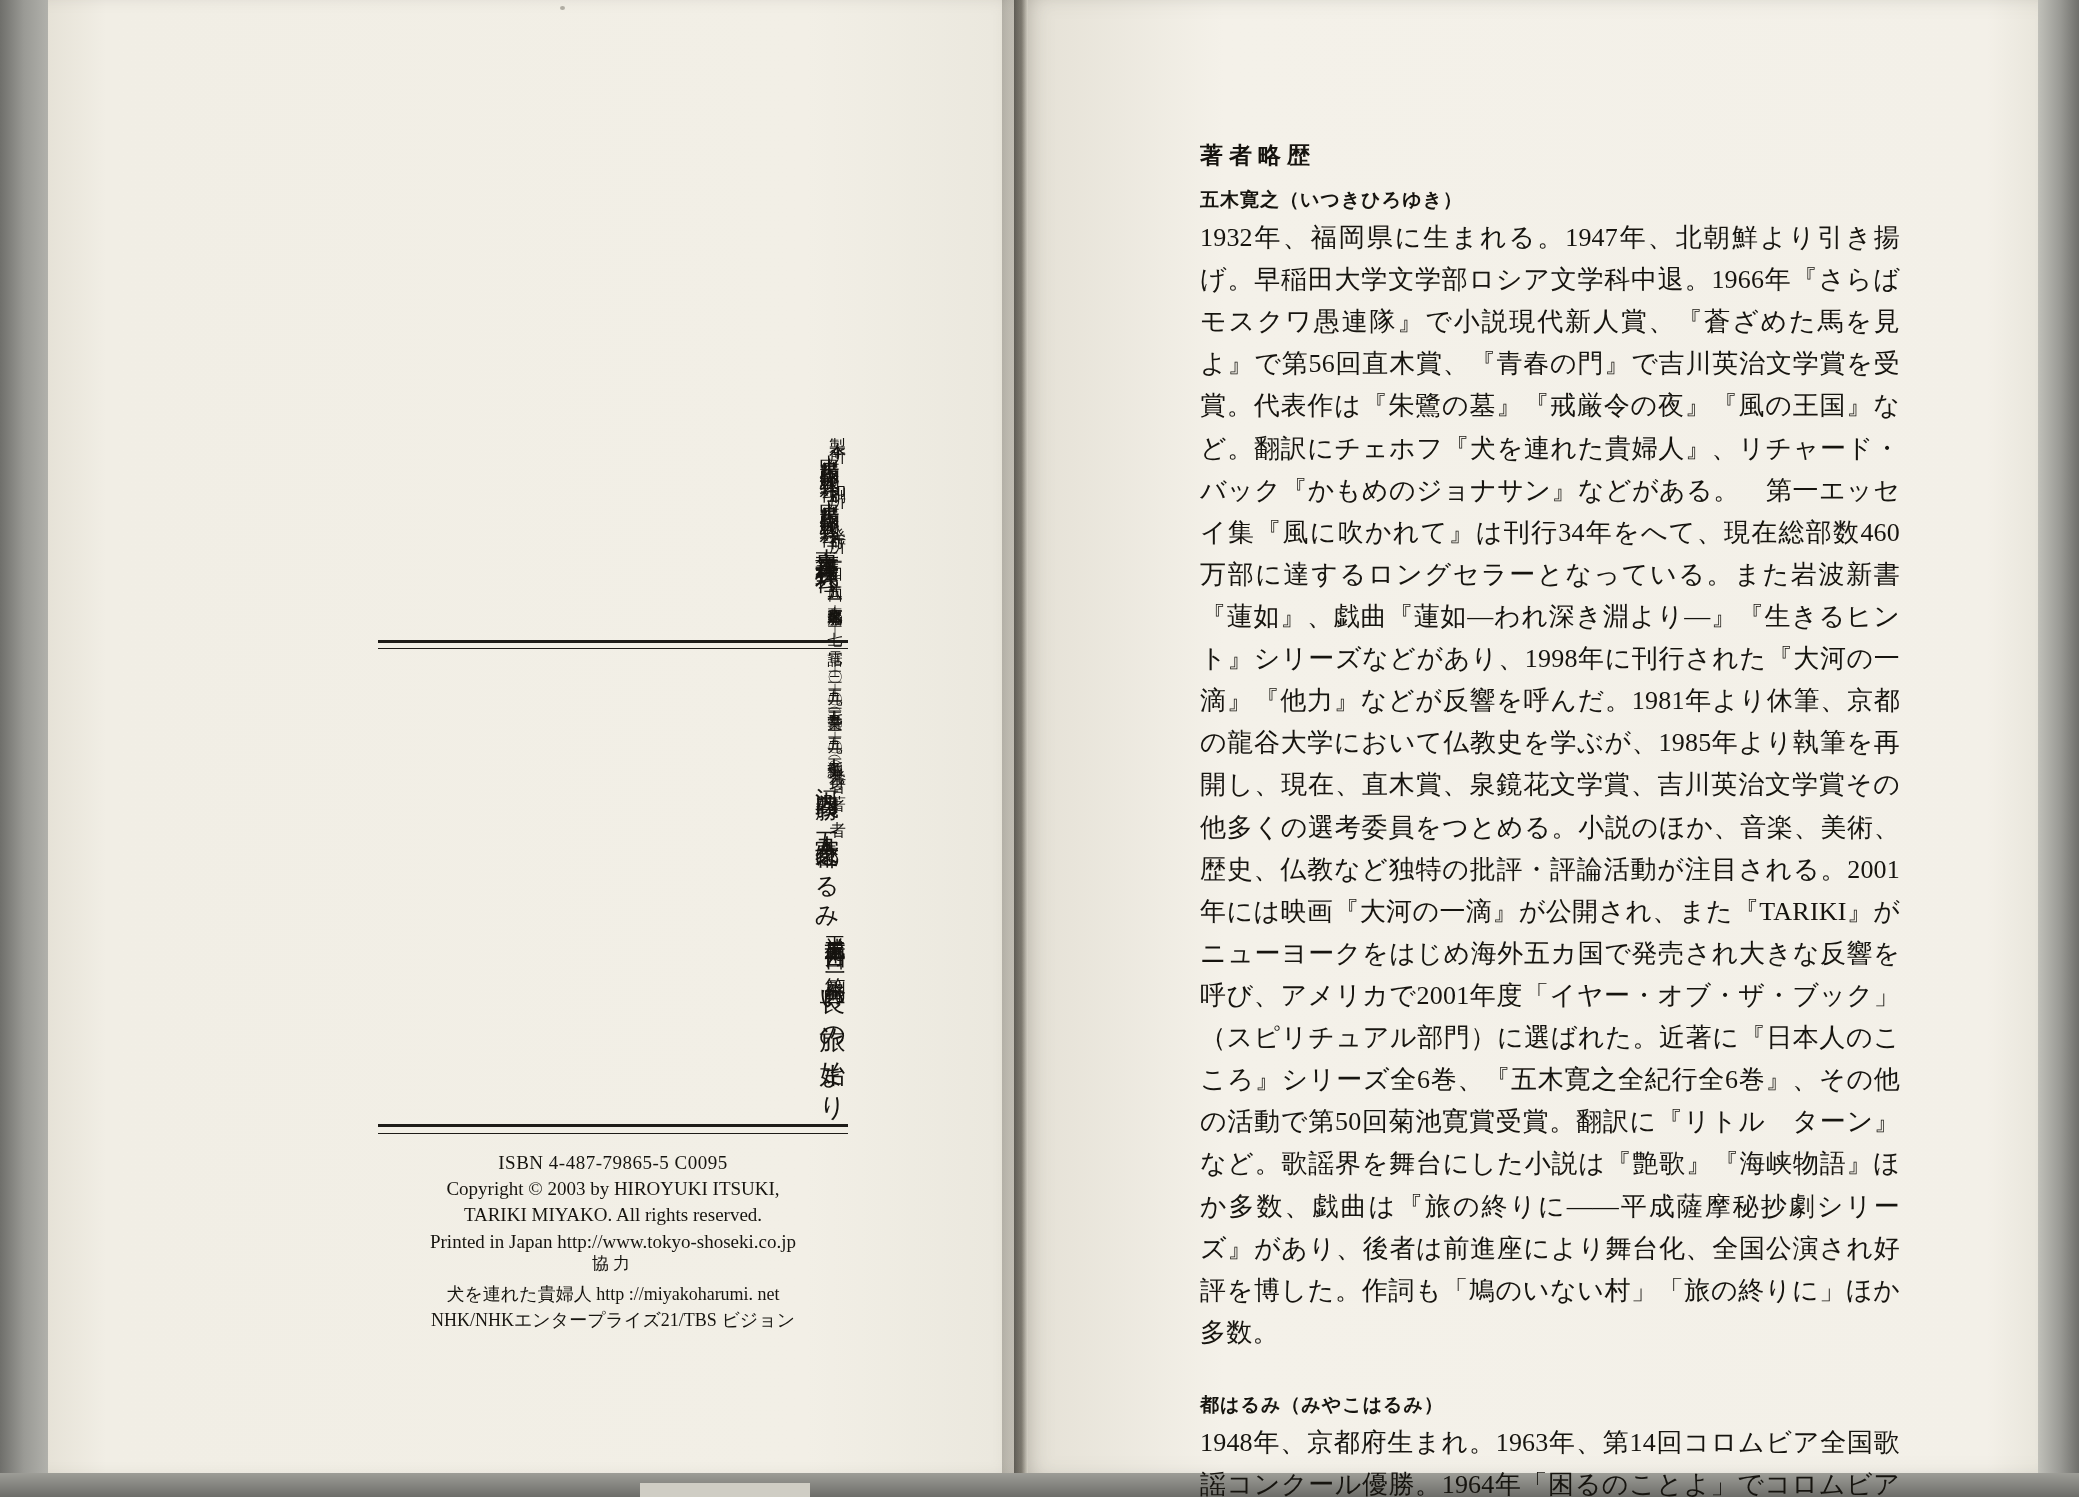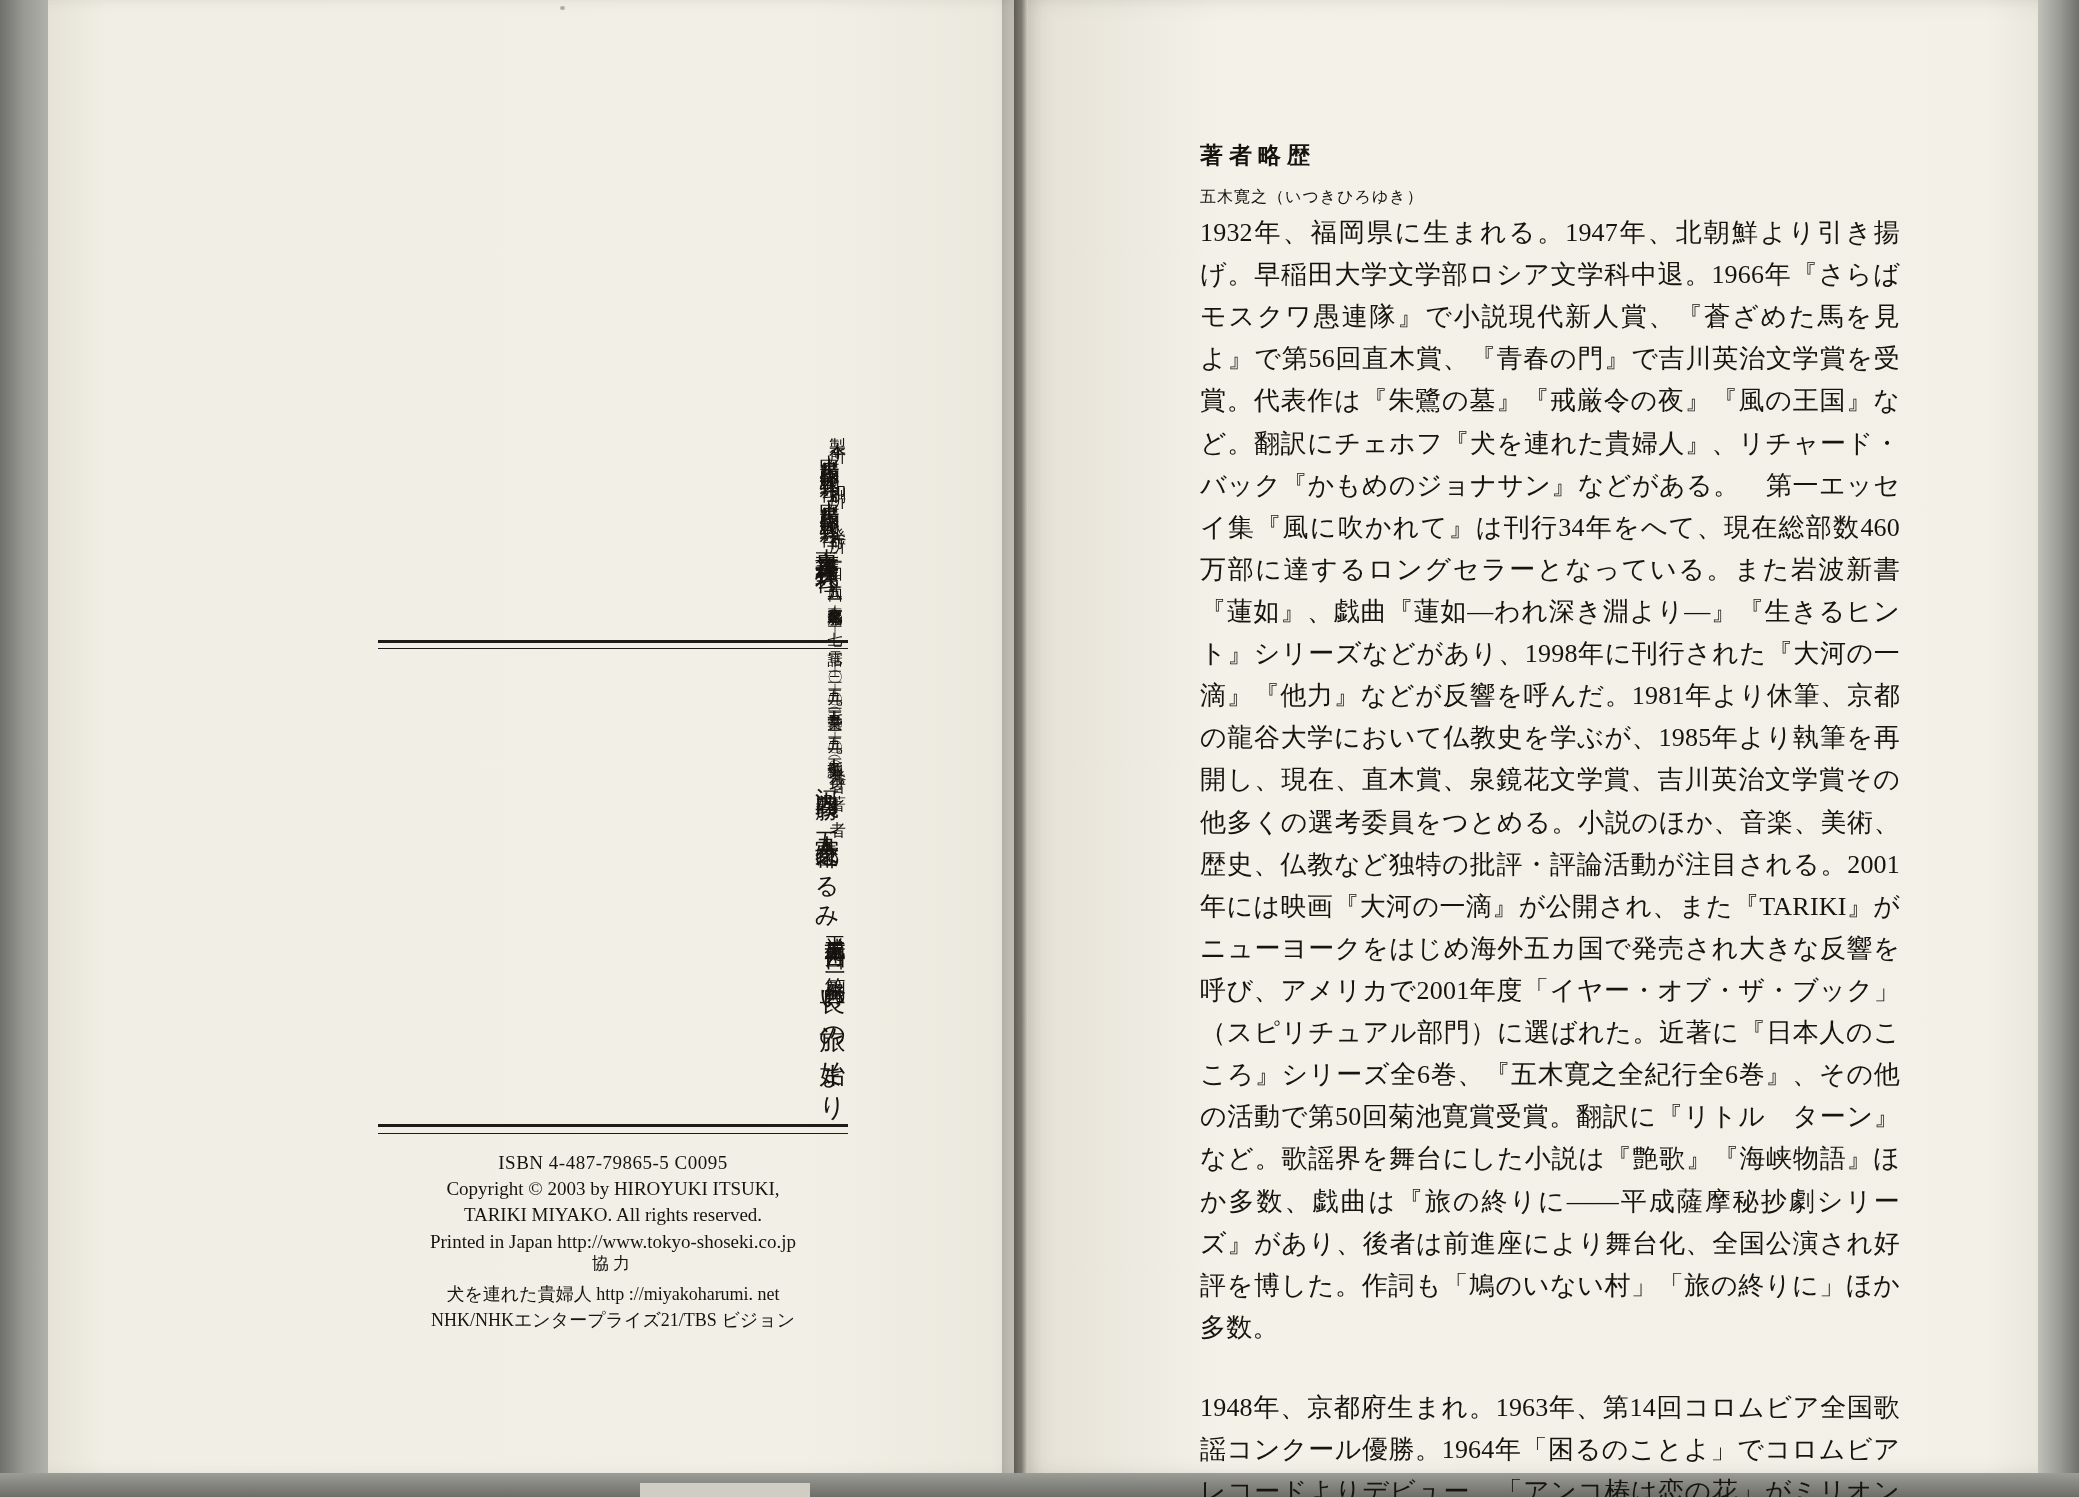--- a/index.html
+++ b/index.html
@@ -114,21 +114,21 @@
 
   
   .bio{
     position:absolute;left:1200px;top:140px;width:700px;
     color:#16140f;
   }
   .bio-heading{
     font-size:23px;letter-spacing:6px;font-weight:bold;margin-bottom:16px;
   }
   .bio-name{
-    font-size:16px;font-weight:normal;letter-spacing:1px;margin-bottom:4px;
+    font-size:19px;font-weight:bold;letter-spacing:1px;margin-bottom:4px;
   }
   .bio-body{
     font-size:26px;line-height:1.62;text-align:justify;
     letter-spacing:.2px;
   }
   .bio-block-2{margin-top:38px;}
 </style>
 </head>
 <body>
 
@@ -211,18 +211,19 @@
   <div class="bio">
 
     <div class="bio-heading">著者略歴</div>
 
     <div>
       <div class="bio-name">五木寛之（いつきひろゆき）</div>
       <div class="bio-body">1932年、福岡県に生まれる。1947年、北朝鮮より引き揚げ。早稲田大学文学部ロシア文学科中退。1966年『さらば　モスクワ愚連隊』で小説現代新人賞、『蒼ざめた馬を見よ』で第56回直木賞、『青春の門』で吉川英治文学賞を受賞。代表作は『朱鷺の墓』『戒厳令の夜』『風の王国』など。翻訳にチェホフ『犬を連れた貴婦人』、リチャード・バック『かもめのジョナサン』などがある。　第一エッセイ集『風に吹かれて』は刊行34年をへて、現在総部数460万部に達するロングセラーとなっている。また岩波新書『蓮如』、戯曲『蓮如―われ深き淵より―』『生きるヒント』シリーズなどがあり、1998年に刊行された『大河の一滴』『他力』などが反響を呼んだ。1981年より休筆、京都の龍谷大学において仏教史を学ぶが、1985年より執筆を再開し、現在、直木賞、泉鏡花文学賞、吉川英治文学賞その他多くの選考委員をつとめる。小説のほか、音楽、美術、歴史、仏教など独特の批評・評論活動が注目される。2001年には映画『大河の一滴』が公開され、また『TARIKI』がニューヨークをはじめ海外五カ国で発売され大きな反響を呼び、アメリカで2001年度「イヤー・オブ・ザ・ブック」（スピリチュアル部門）に選ばれた。近著に『日本人のこころ』シリーズ全6巻、『五木寛之全紀行全6巻』、その他の活動で第50回菊池寛賞受賞。翻訳に『リトル　ターン』など。歌謡界を舞台にした小説は『艶歌』『海峡物語』ほか多数、戯曲は『旅の終りに――平成薩摩秘抄劇シリーズ』があり、後者は前進座により舞台化、全国公演され好評を博した。作詞も「鳩のいない村」「旅の終りに」ほか多数。</div>
     </div>
 
     <div class="bio-block-2">
+      <div class="bio-name">都はるみ（みやこはるみ）</div>
       <div class="bio-body">1948年、京都府生まれ。1963年、第14回コロムビア全国歌謡コンクール優勝。1964年「困るのことよ」でコロムビアレコードよりデビュー。「アンコ椿は恋の花」がミリオンセラーとなる。同曲で第6回日本レコード大賞新人賞を受賞。1965年「涙の連絡船」が2作目のミリオンセラーとなり、NHK紅白歌合戦に初出場。1976年「北の宿から」で日本レコード大賞、日本歌謡大賞を受賞。　1980年「大阪しぐれ」で日本レコード大賞最優秀歌唱賞を受賞。レコード大賞史上初の三冠王達成。1984年、NHK紅白歌合戦での「夫婦坂」をラスト唱に一時引退。1990年歌手復帰、全国コンサートツアーをスタート。　以後毎年約70カ所を行う。成田市三里塚野外コンサート、ワールドミュージックの世界的なイベント「WOMAD」、「雲仙チャリティーコンサート」、「平安建都1200年記念野外コンサート」などに積極的に参加。1991年開始の「都はるみロングコンサート」(日生劇場他)、1992年からの日本武道館公演はそれぞれ恒例となる。2003年にデビュー40周年を迎えた。シングル盤レコードは1月発売の「ムカシ」で通算121枚目。コロムビアミュージックエンタテインメント、都はるみ事務所所属。</div>
     </div>
 
   </div>
 
 </div>
 
 </body></html>

